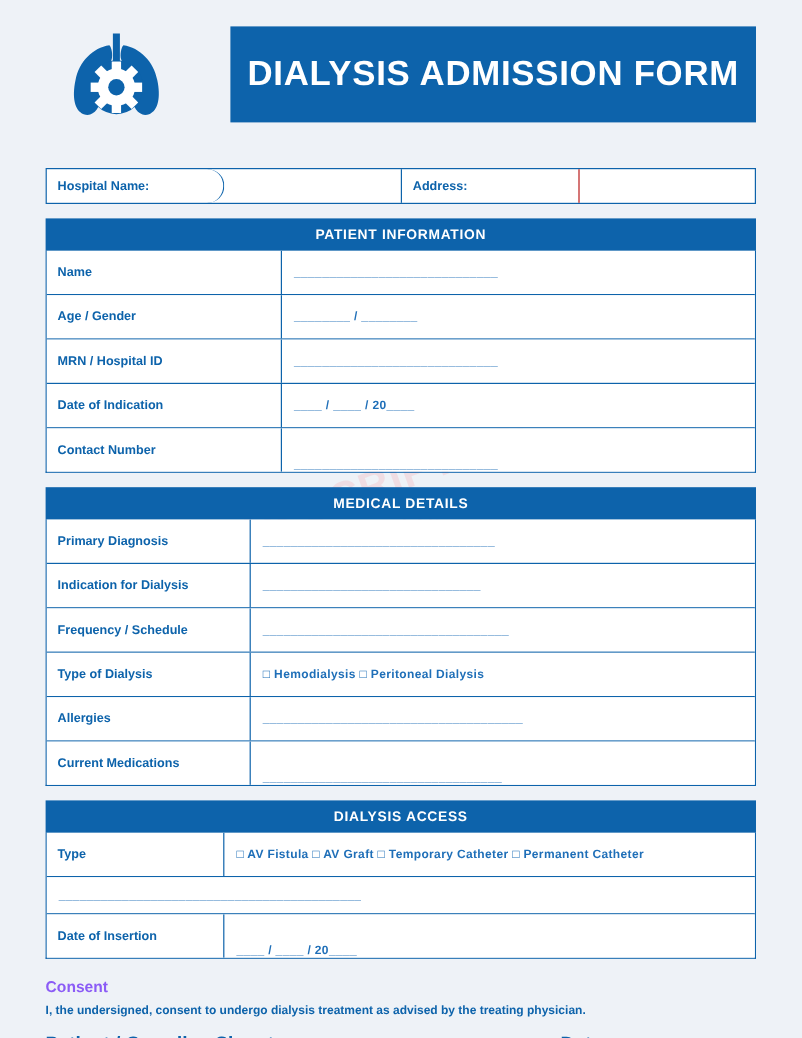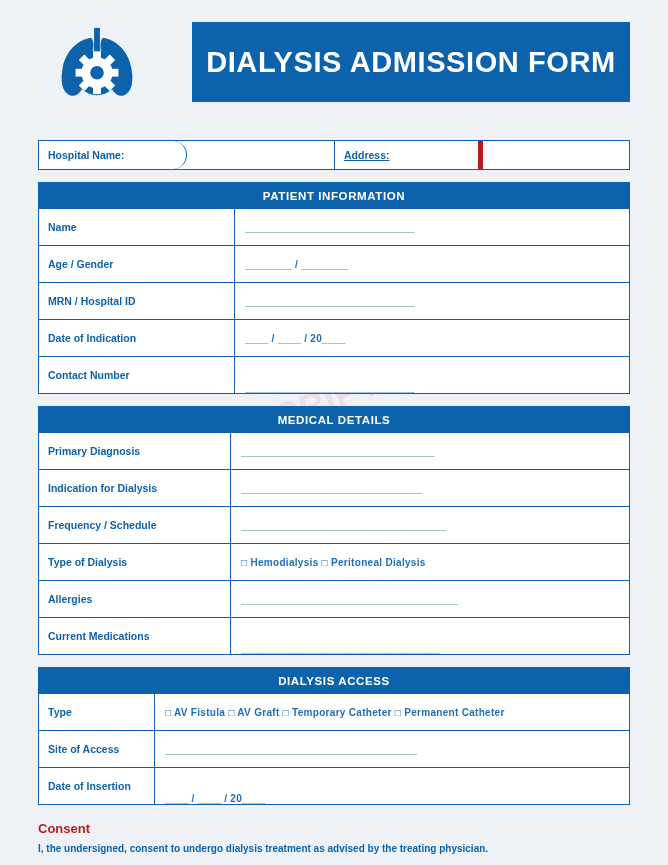--- a/index.html
+++ b/index.html
@@ -113,21 +113,21 @@
     display: flex;
     align-items: center;
     padding-left: 9px;
     font-size: 10.5px;
     font-weight: bold;
     color: #0d63ab;
     box-sizing: border-box;
   }
   .top-cell.lbl { width: 148px; border-right: 1px solid #0d63ab; border-radius: 14px; }
   .top-cell.fill { width: 148px; border-right: 1px solid #0d63ab; }
-  .top-cell.lbl2 { width: 148px; border-right: 5px solid #b91c1c; text-decoration: underline; }
+  .top-cell.lbl2 { width: 148px; border-right: 1px solid #b91c1c; }
   .top-cell.fill2 { width: 146px; }
 
   
   .section { margin-top: 12px; }
   .section-head {
     background: #0d63ab;
     color: #ffffff;
     font-size: 11.5px;
     font-weight: bold;
     letter-spacing: 0.6px;
@@ -160,31 +160,31 @@
     padding: 0 10px;
     font-size: 10px;
     font-weight: bold;
     color: #1f6fb8;
     letter-spacing: 0.3px;
     box-sizing: border-box;
     white-space: nowrap;
     overflow: hidden;
   }
   .w-pi .lab { width: 196px; }
-  .w-md .lab { width: 192px; }
-  .w-da .lab { width: 116px; }
+  .w-md .lab { width: 170px; }
+  .w-da .lab { width: 148px; }
 
   .check { letter-spacing: 0.2px; }
 
   
   .consent { margin-top: 16px; }
   .consent-title {
     font-size: 13px;
     font-weight: bold;
-    color: #b91c1c;
+    color: #8b5cf6;
   }
   .consent-text {
     margin-top: 7px;
     font-size: 10px;
     font-weight: bold;
     color: #0d63ab;
   }
   .sign-row {
     margin-top: 14px;
     display: flex;
@@ -321,21 +321,20 @@
     </div>
 
     <div class="section">
       <div class="section-head">DIALYSIS ACCESS</div>
       <div class="rows w-da">
         <div class="row">
           <div class="lab">Type</div>
           <div class="val check">□ AV Fistula  □ AV Graft  □ Temporary Catheter  □ Permanent Catheter</div>
         </div>
         <div class="row">
-          <div class="lab">Site of Access</div>
           <div class="val">___________________________________________</div>
         </div>
         <div class="row">
           <div class="lab">Date of Insertion</div>
           <div class="val">____ / ____ / 20____</div>
         </div>
       </div>
     </div>
 
     <div class="consent">

